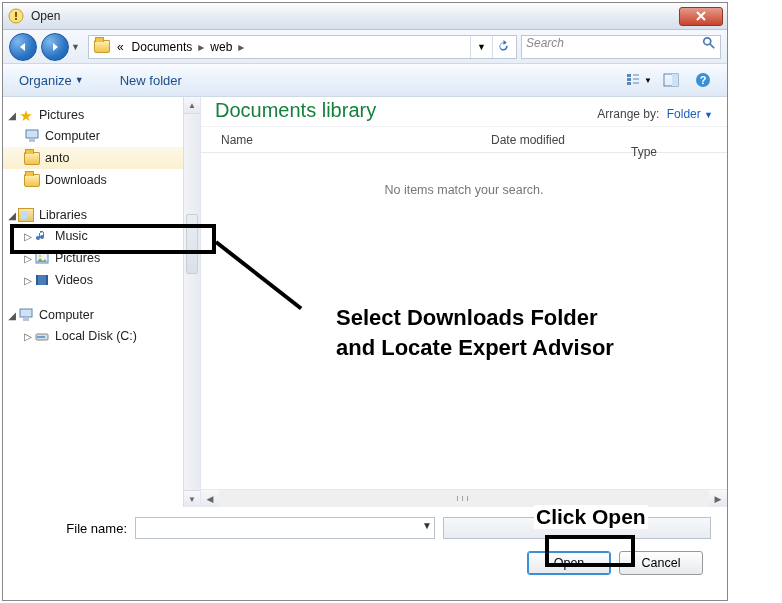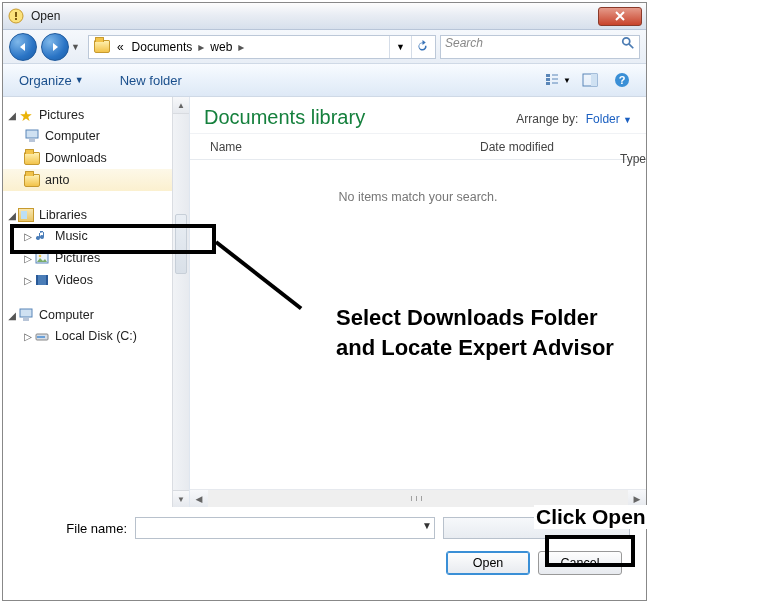--- a/index.html
+++ b/index.html
@@ -1,18 +1,18 @@
 <!DOCTYPE html>
 <html><head>
 <meta charset="utf-8">
 <style>
 * { box-sizing: border-box; margin: 0; padding: 0; font-family: "Segoe UI", Tahoma, sans-serif; }
 body { background: #fff; width: 782px; height: 603px; position: relative; overflow: hidden; }
 
-.window { border: 1px solid #888; width: 645px; height: 599px; position: absolute; left: 2px; top: 2px; background: #fff; }
+.window { border: 1px solid #888; width: 726px; height: 599px; position: absolute; left: 2px; top: 2px; background: #fff; }
 
 
 .titlebar { height: 27px; background: linear-gradient(#fdfdfd, #e9edf4 45%, #d7e0ec); border-bottom: 1px solid #b8c5d8; display: flex; align-items: center; padding: 0 4px; }
 .titlebar .icon-wrap { width: 18px; height: 18px; display: flex; align-items: center; justify-content: center; margin-right: 6px; }
 .titlebar .title { font-size: 12px; color: #222; flex: 1; }
 .close-btn { width: 44px; height: 19px; background: linear-gradient(#e59a8a, #c8432b); border: 1px solid #8a3a2a; border-radius: 3px; display: flex; align-items: center; justify-content: center; color: #fff; font-weight: bold; font-size: 12px; }
 
 
 .navbar { height: 34px; background: linear-gradient(#f5f8fc, #e8eef6); border-bottom: 1px solid #cfd9e6; display: flex; align-items: center; padding: 0 6px; gap: 4px; }
 .nav-btn { width: 28px; height: 28px; border-radius: 50%; background: radial-gradient(circle at 30% 30%, #7fb8ea, #2a74c5 60%, #1a5aa3); border: 1px solid #1e5a9e; display: flex; align-items: center; justify-content: center; }
@@ -45,21 +45,21 @@
 .tree-group { margin-bottom: 14px; }
 .tree-head { display: flex; align-items: center; padding: 2px 6px 2px 4px; }
 .tree-caret { width: 10px; text-align: center; color: #555; font-size:10px; }
 .tree-icon { width: 18px; height: 16px; margin-right: 4px; display: flex; align-items: center; justify-content: center; }
 .tree-item { display: flex; align-items: center; padding: 3px 4px 3px 20px; }
 .tree-item .tree-caret { width:10px; }
 .annot-box { border: 4px solid #000; position: absolute; }
 
 
 .mainpane { flex: 1; display: flex; flex-direction: column; background: #fff; position: relative; }
-.lib-header { padding: 9px 14px 4px; display: flex; align-items: flex-start; border-bottom: 1px solid #f0f2f5; }
+.lib-header { padding: 2px 14px 4px; display: flex; align-items: center; border-bottom: 1px solid #f0f2f5; }
 .lib-title { color: #15803d; font-size: 20px; font-weight: 500; flex: 1; }
 .arrange { font-size: 12px; color: #444; margin-top: 6px; }
 .arrange a { color: #1a5fc1; margin-left: 4px; }
 .col-headers { display: flex; border-bottom: 1px solid #e6eaef; font-size: 12px; color: #444; height: 26px; align-items: center; padding-left: 20px; }
 .col-name { width: 270px; }
 .col-date { width: 140px; }
 .col-type { flex:1;margin-top:25px; }
 .empty-msg { text-align: center; color: #777; font-size: 12.5px; margin-top: 30px; }
 .hscroll { height: 18px; border-top: 1px solid #e6e9ee; background: #f5f6f8; margin-top: auto; display:flex; }
 .hs-btn { width:18px; display:flex; align-items:center; justify-content:center; font-size:9px; color:#666; background:linear-gradient(#f7f8fa,#e6e9ee); }
@@ -198,31 +198,31 @@
           </div>
           <div class="tree-item">
             <span class="tree-icon comp-icon">
                 <svg width="16" height="14" viewBox="0 0 16 14">
                   <rect x="2" y="1" width="12" height="8" fill="#cfe1f2" stroke="#5a86b8"></rect>
                   <rect x="5" y="10" width="6" height="3" fill="#b8c5d8"></rect>
                 </svg>
               </span>
             <span>Computer</span>
           </div>
-          <div class="tree-item">
+          <div class="tree-item" style="background:linear-gradient(#fdf8e8,#fbf0cf);">
             <span class="tree-icon">
                 <span class="folder-icon"></span>
               </span>
+            <span>anto</span>
+          </div>
+          <div class="tree-item">
+            <span class="tree-icon">
+                <span class="folder-icon"></span>
+              </span>
             <span>Downloads</span>
-          </div>
-          <div class="tree-item" style="background:linear-gradient(#fdf8e8,#fbf0cf);">
-            <span class="tree-icon">
-                <span class="folder-icon"></span>
-              </span>
-            <span>anto</span>
           </div>
         </div>
 
         <div class="tree-group">
           <div class="tree-head">
             <span class="tree-caret">◢</span>
             <span class="tree-icon">
                 <span class="lib-icon"></span>
               </span>
             <span>Libraries</span>

